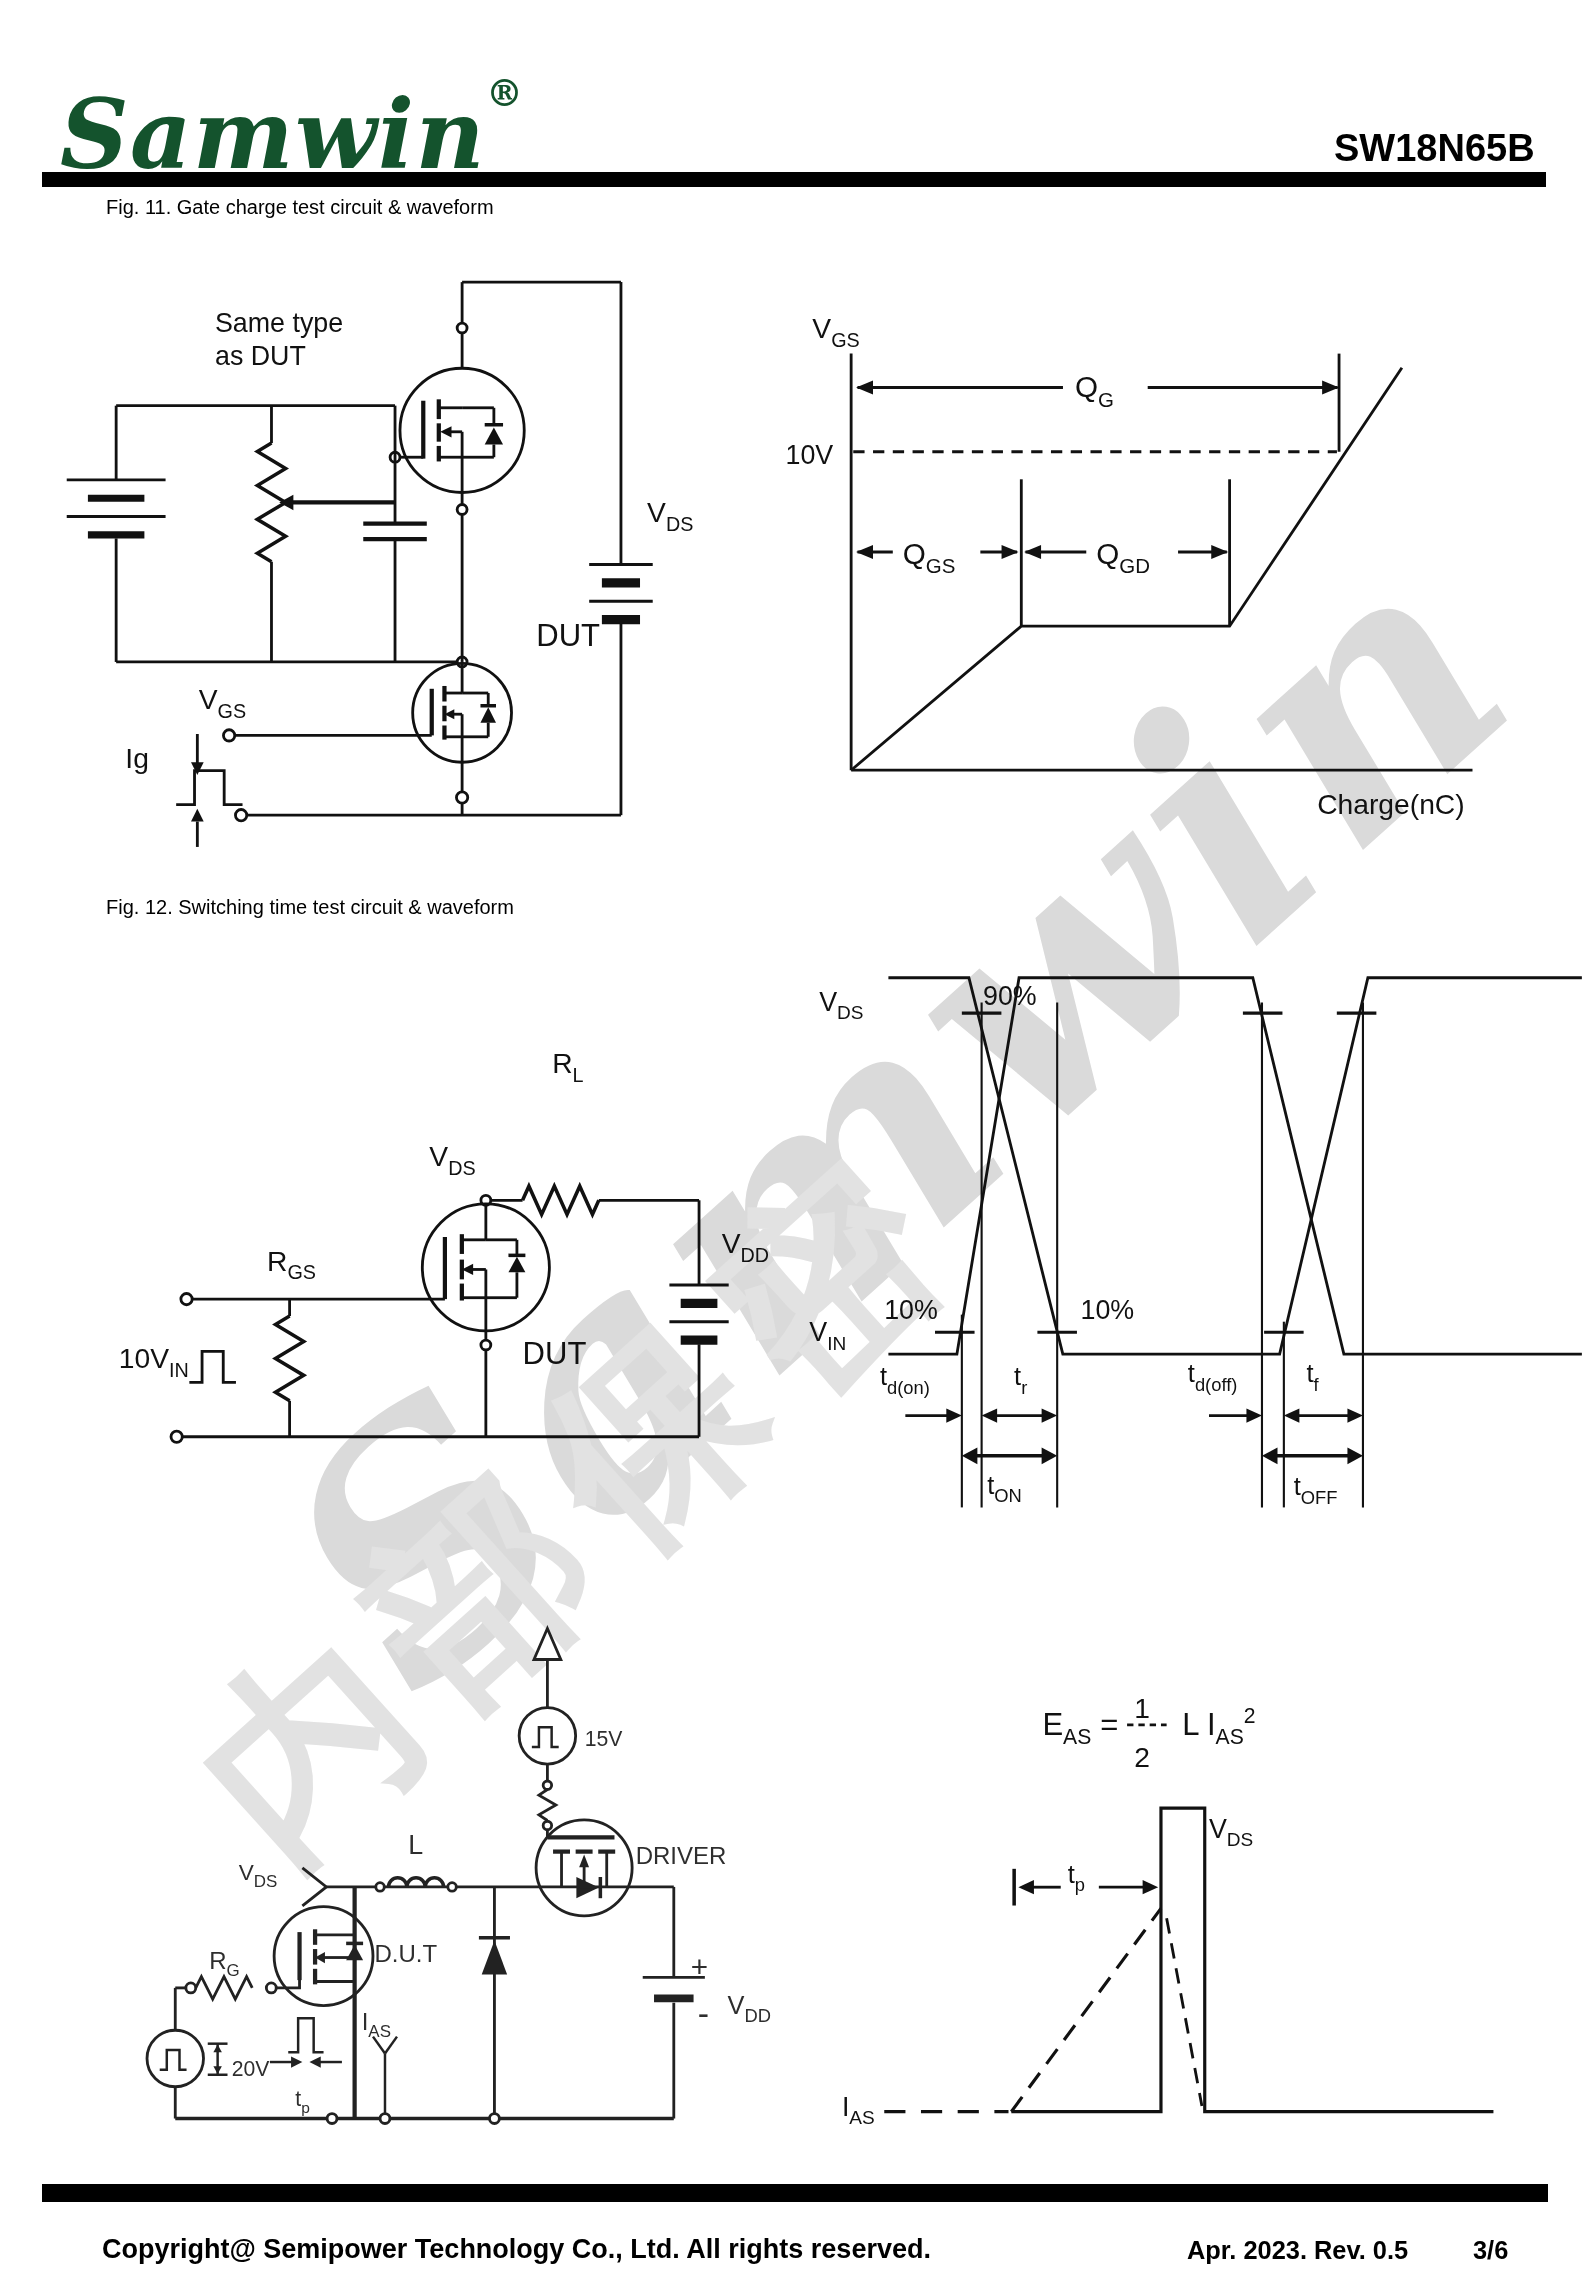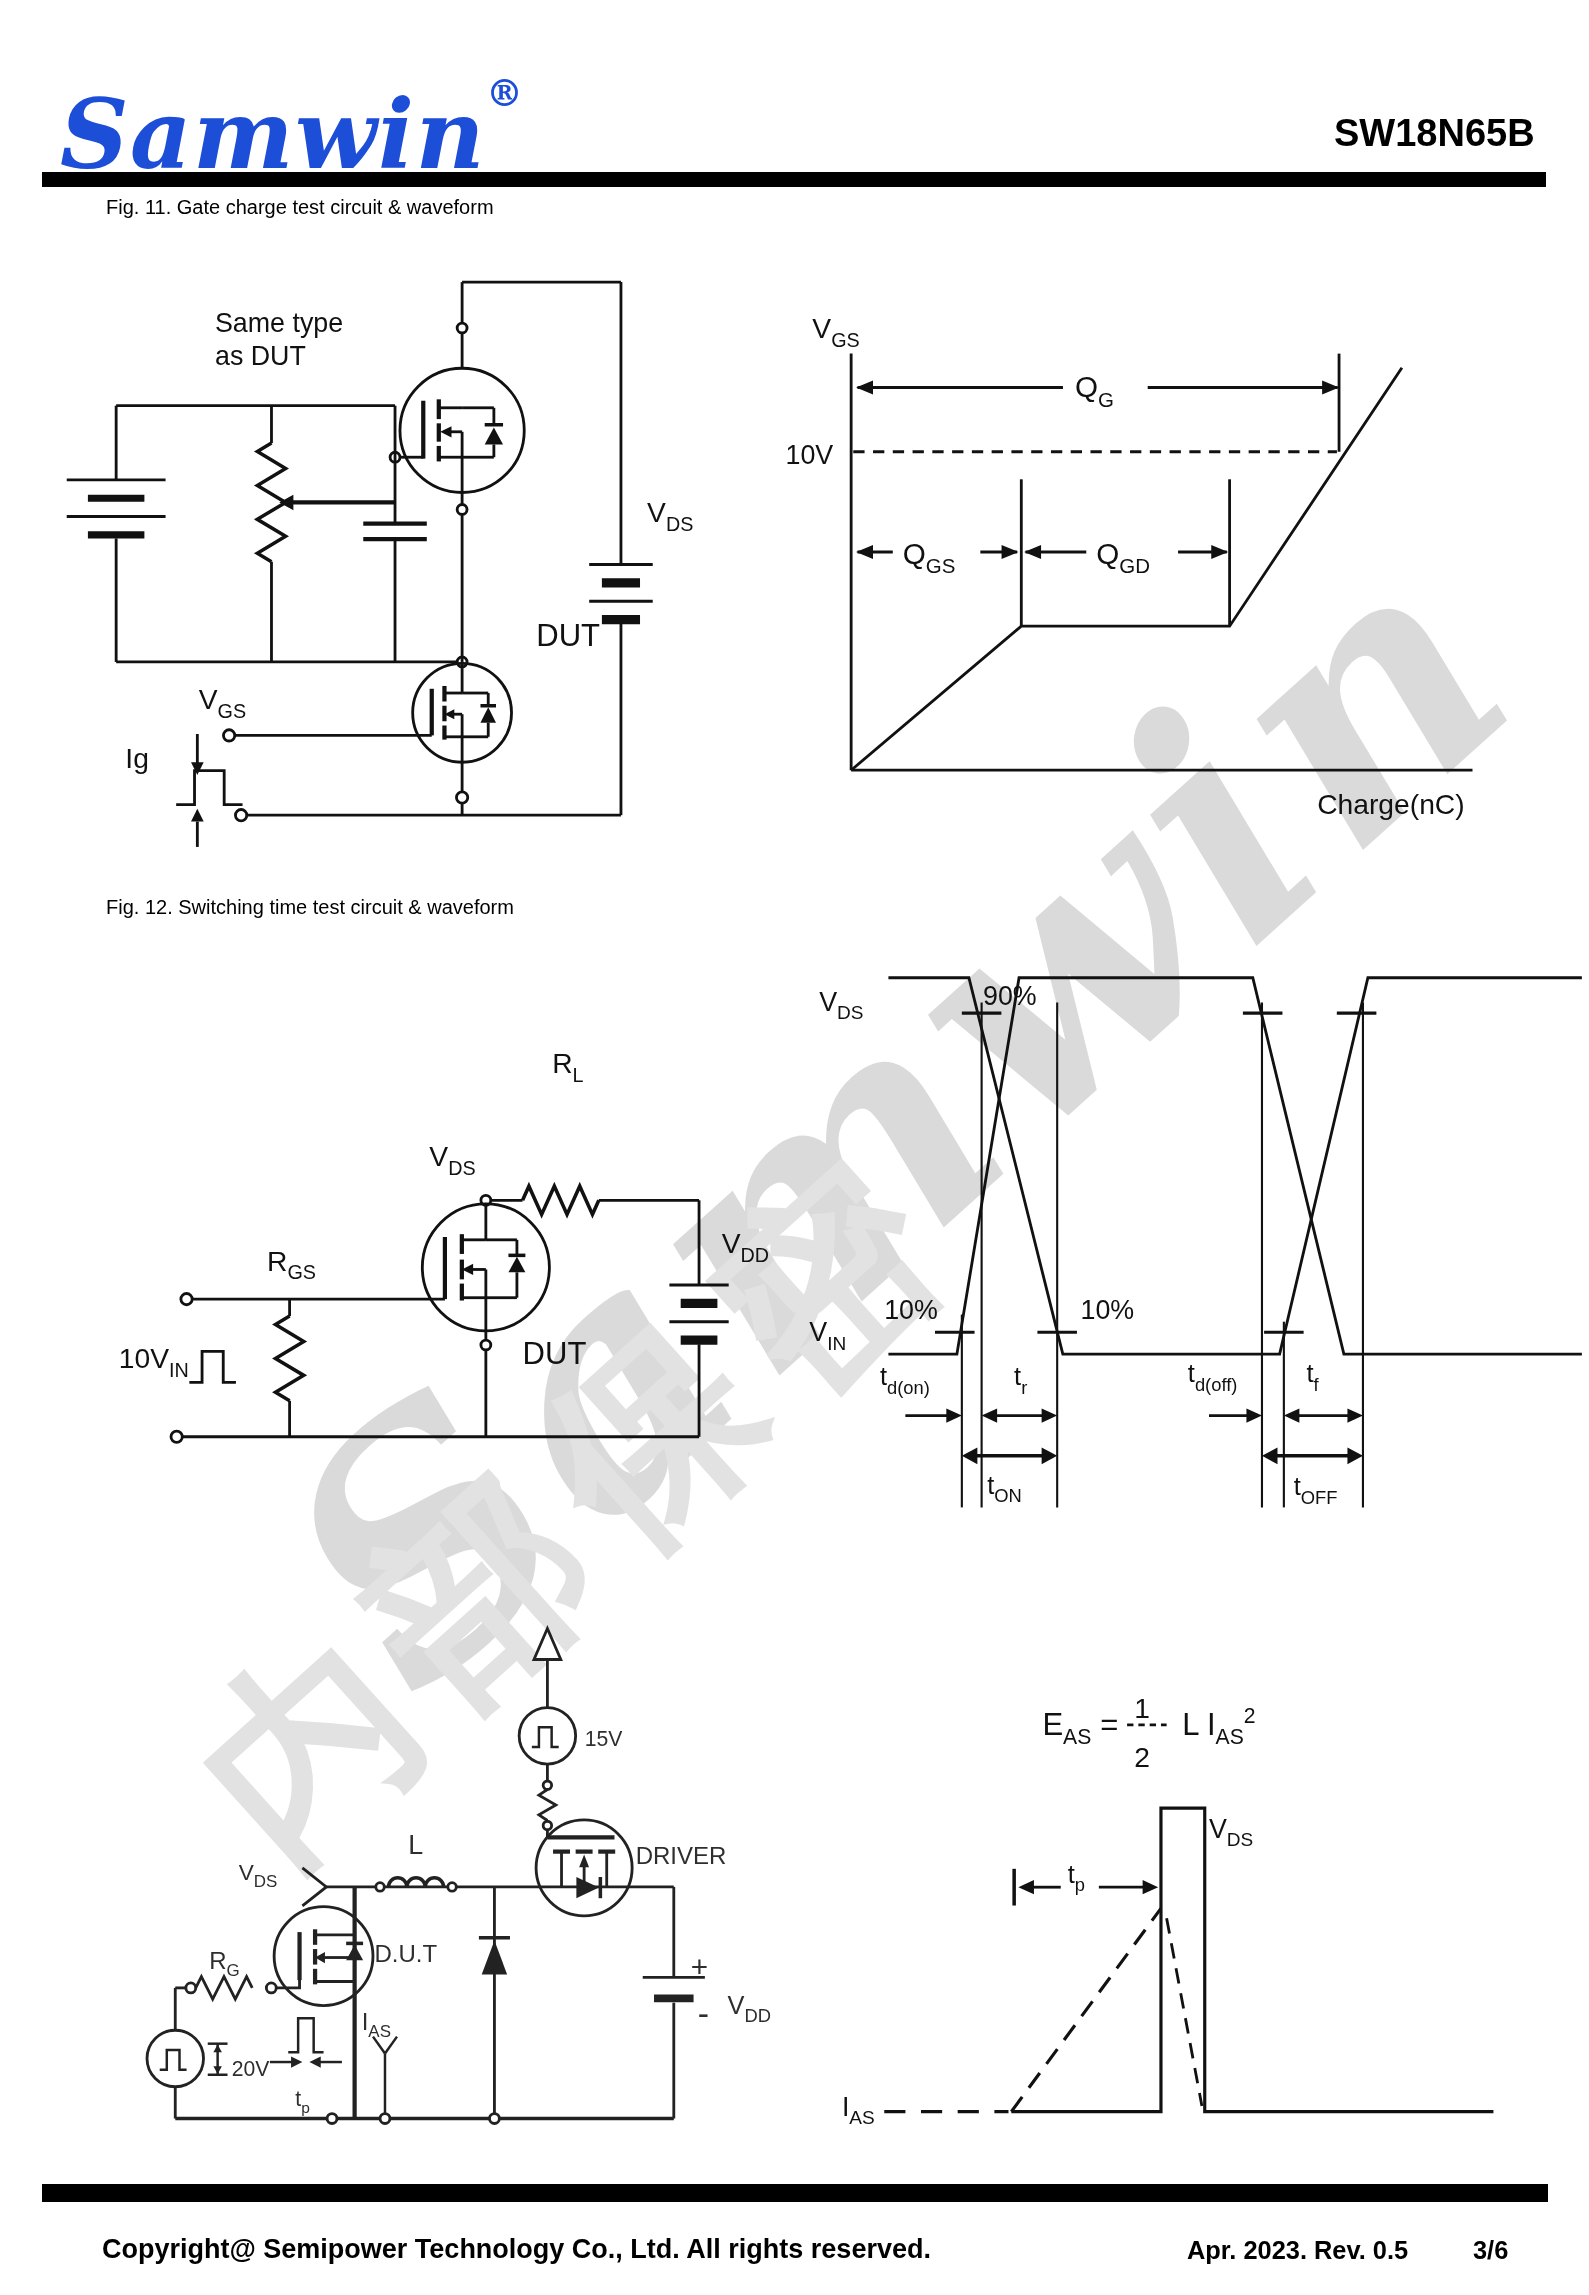--- a/index.html
+++ b/index.html
@@ -1,20 +1,20 @@
 <!DOCTYPE html>
 <html style="font-size:11.3px"><head>
 <meta charset="utf-8">
 <style>
   html,body{margin:0;padding:0;background:#888;}
   .page{position:relative;width:1589px;height:2295px;background:#ffffff;overflow:hidden;
         font-family:"Liberation Sans", sans-serif;color:#000;}
   .abs{position:absolute;}
   .logo{font-family:"DejaVu Serif", serif;font-style:italic;font-weight:bold;font-size:95px;
-        letter-spacing:1.4px;color:#1d4ed8;z-index:3;}
+        letter-spacing:1.4px;color:#14532d;z-index:3;}
   .logo .reg{font-size:37px;vertical-align:62px;font-style:normal;letter-spacing:0;}
   .partnum{font-size:38px;font-weight:bold;z-index:3;}
   .rule{background:#000;z-index:3;}
   .figtitle{font-size:20px;font-weight:normal;white-space:nowrap;z-index:3;}
   .footerbar{background:#000;z-index:3;}
   .foot{font-size:27px;font-weight:bold;white-space:nowrap;z-index:3;margin-top:22px;}
   .wm{color:#dadada;z-index:0;font-family:"DejaVu Serif", serif;font-weight:bold;font-style:italic;
       transform-origin:0 0;white-space:nowrap;user-select:none;}
   .wm-cn{color:#e2e2e2;font-family:"DejaVu Sans", sans-serif;font-style:normal;}
   svg{position:absolute;z-index:2;overflow:visible;}
@@ -25,21 +25,21 @@
 <body>
 
 <div class="page">
 
   <div class="abs wm" style="left:212px;top:1476px;transform:rotate(-42deg);font-size:325px;letter-spacing:12.7px;">Samwin</div>
   <div class="abs wm wm-cn" style="left:141px;top:1716px;transform:rotate(-42deg);font-size:205px;letter-spacing:28px;">内部保密</div>
 
   <div class="abs logo" style="left:60px;top:71px;">
     <span>Samwin</span><span class="reg">®</span>
   </div>
-  <div class="abs partnum" style="left:1334px;top:112px;">SW18N65B</div>
+  <div class="abs partnum" style="left:1334px;top:127px;">SW18N65B</div>
   <div class="abs rule" style="left:42px;top:172px;width:1504px;height:15px;"></div>
 
   <div class="abs figtitle" style="left:106px;top:196px;">Fig. 11. Gate charge test circuit &amp; waveform</div>
   <div class="abs figtitle" style="left:106px;top:896px;">Fig. 12. Switching time test circuit &amp; waveform</div>
 
   <svg style="left:42px;top:268px;width:699px;height:586px;" viewBox="60 380 990 830" fill="none" stroke="#111" stroke-width="4">
     <g stroke="none">
       <text x="305" y="470" font-size="38">Same type</text>
       <text x="305" y="518" font-size="38">as DUT</text>
     </g>

